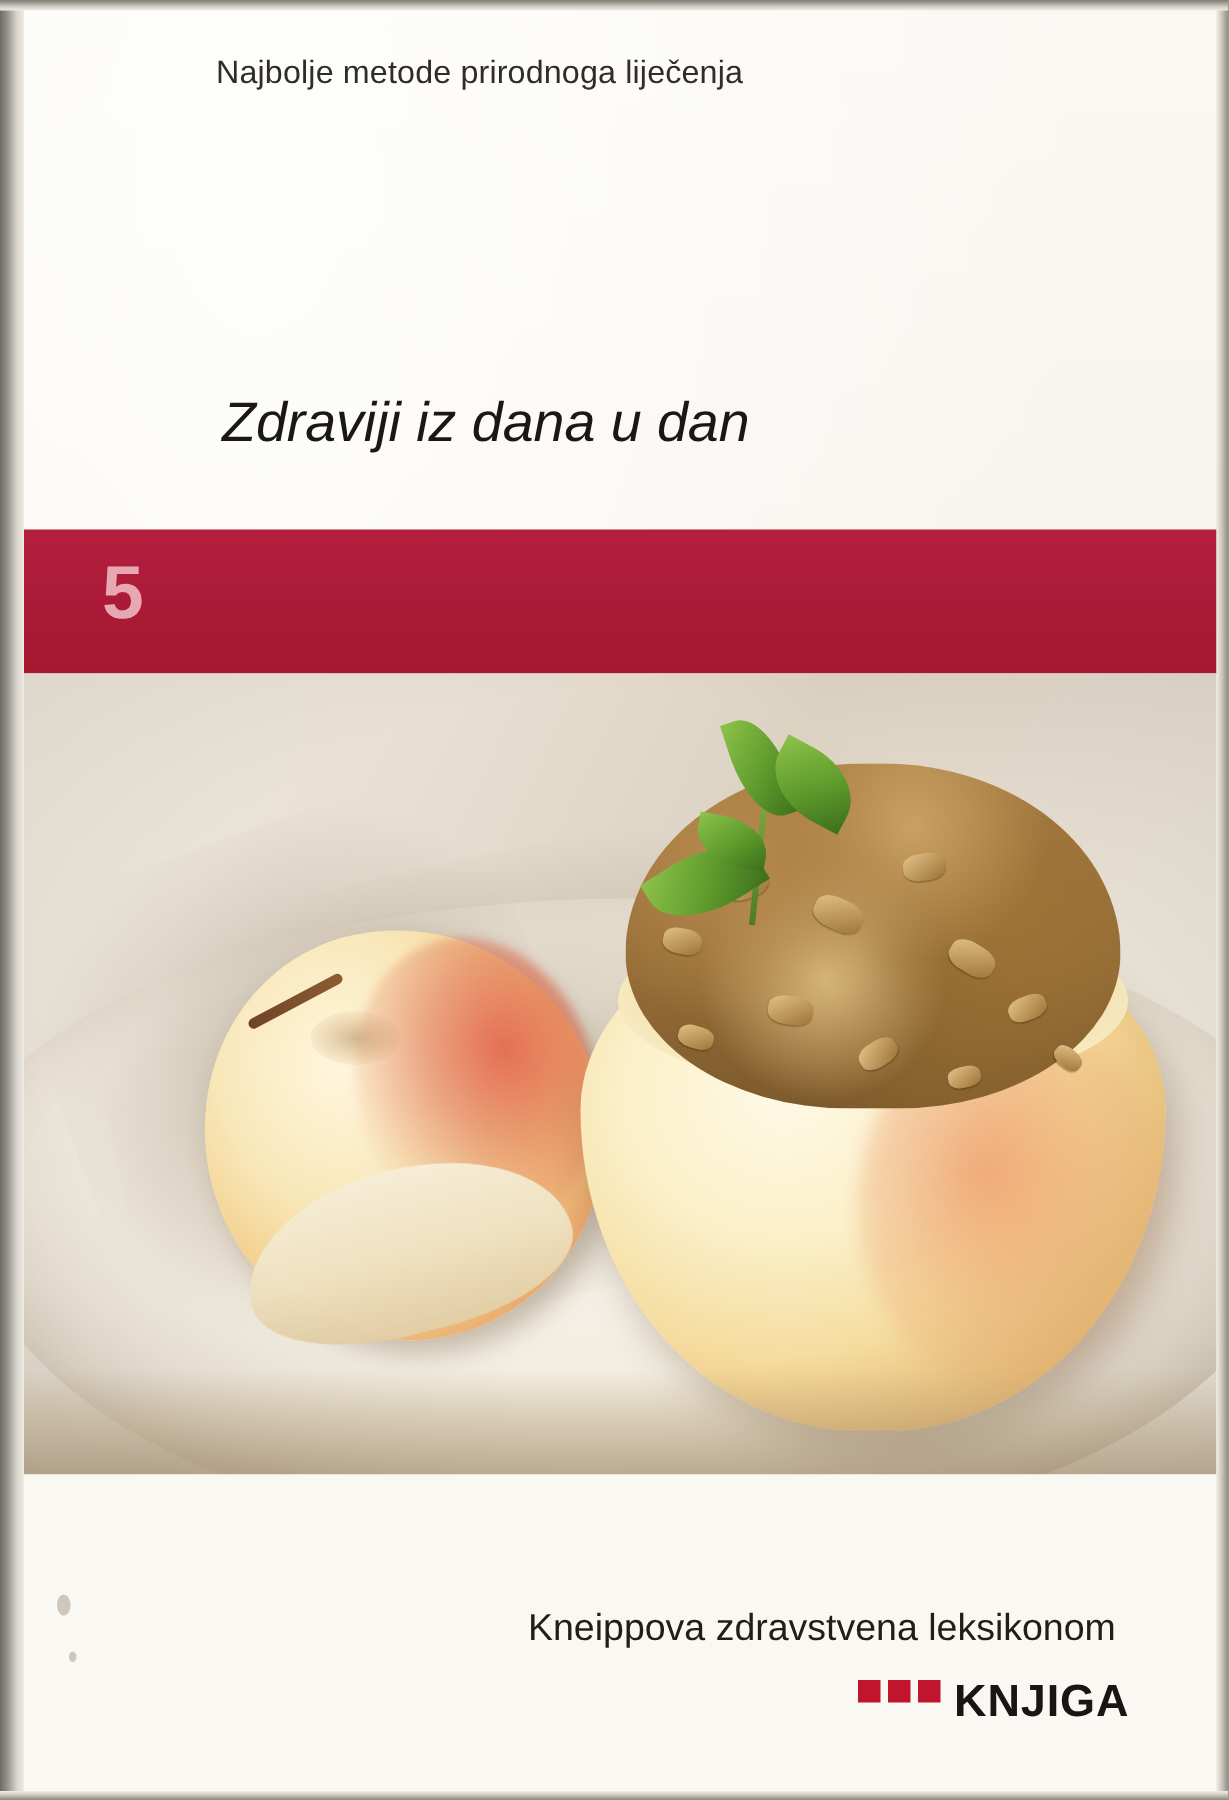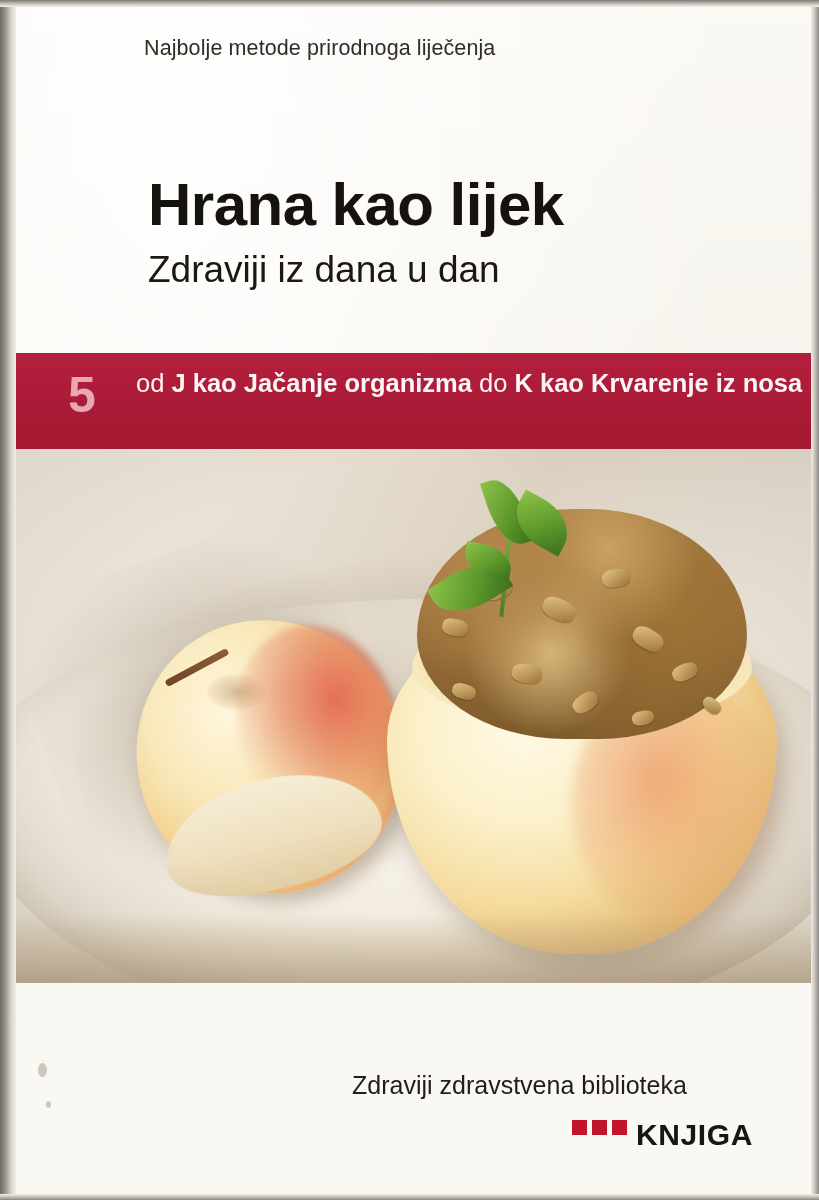--- a/index.html
+++ b/index.html
@@ -90,24 +90,25 @@
     font-size: 60px;
     font-weight: bold;
     color: #16130f;
     letter-spacing: -0.5px;
     white-space: nowrap;
   }
   .title .gap { display: inline-block; width: 16px; }
   .subtitle {
     position: absolute;
     left: 136px;
-    top: 244px;
+    top: 256px;
     font-size: 37px;
     color: #1b1814;
     white-space: nowrap;
+    font-style: italic;
   }
   .authors {
     position: absolute;
     left: 137px;
     top: 300px;
     font-size: 19.5px;
     color: #2a2723;
     white-space: nowrap;
   }
 
@@ -373,31 +374,27 @@
 <div class="page">
 
   <div class="cover">
     <div class="paper-tint"></div>
 
     <div class="top-block">
       <div class="kicker">
         <div>Najbolje metode prirodnoga liječenja</div>
       </div>
 
-      <div class="title">
-        <span>Hrana</span><span class="gap"></span><span>kao</span><span class="gap"></span><span>lijek</span>
-      </div>
 
       <div class="subtitle">Zdraviji iz dana u dan</div>
     </div>
 
     <div class="band">
       <div class="band-number">5</div>
       <div class="band-lines">
-        <div class="band-line2"><span>od </span><b>J kao Jačanje organizma</b><span> do </span><b>K kao Krvarenje iz nosa</b></div>
       </div>
     </div>
 
     <div class="photo">
       <div class="photo-bg"></div>
       <div class="plate"></div>
       <div class="shadow-left"></div>
       <div class="plate-shadow"></div>
 
       <div class="apple-lid"></div>
@@ -428,21 +425,21 @@
       <div class="leaf" style="left:478px;top:28px;width:34px;height:70px;transform:rotate(-18deg);"></div>
       <div class="leaf" style="left:500px;top:52px;width:60px;height:44px;transform:rotate(28deg);"></div>
       <div class="leaf" style="left:420px;top:118px;width:76px;height:42px;transform:rotate(-32deg);"></div>
       <div class="leaf" style="left:452px;top:96px;width:48px;height:32px;transform:rotate(10deg);"></div>
 
       <div class="table-line"></div>
       <div class="photo-vignette"></div>
     </div>
 
     <div class="bottom">
-      <div class="imprint-line">Zdraviji zdravstvena biblioteka</div>
+      <div class="imprint-line">Kneippova zdravstvena leksikonom</div>
       <div class="logo">
         <div class="logo-row">
           <div class="logo-squares">
             <span></span>
             <span></span>
             <span></span>
           </div>
           <div class="logo-bottom">KNJIGA</div>
         </div>
       </div>

